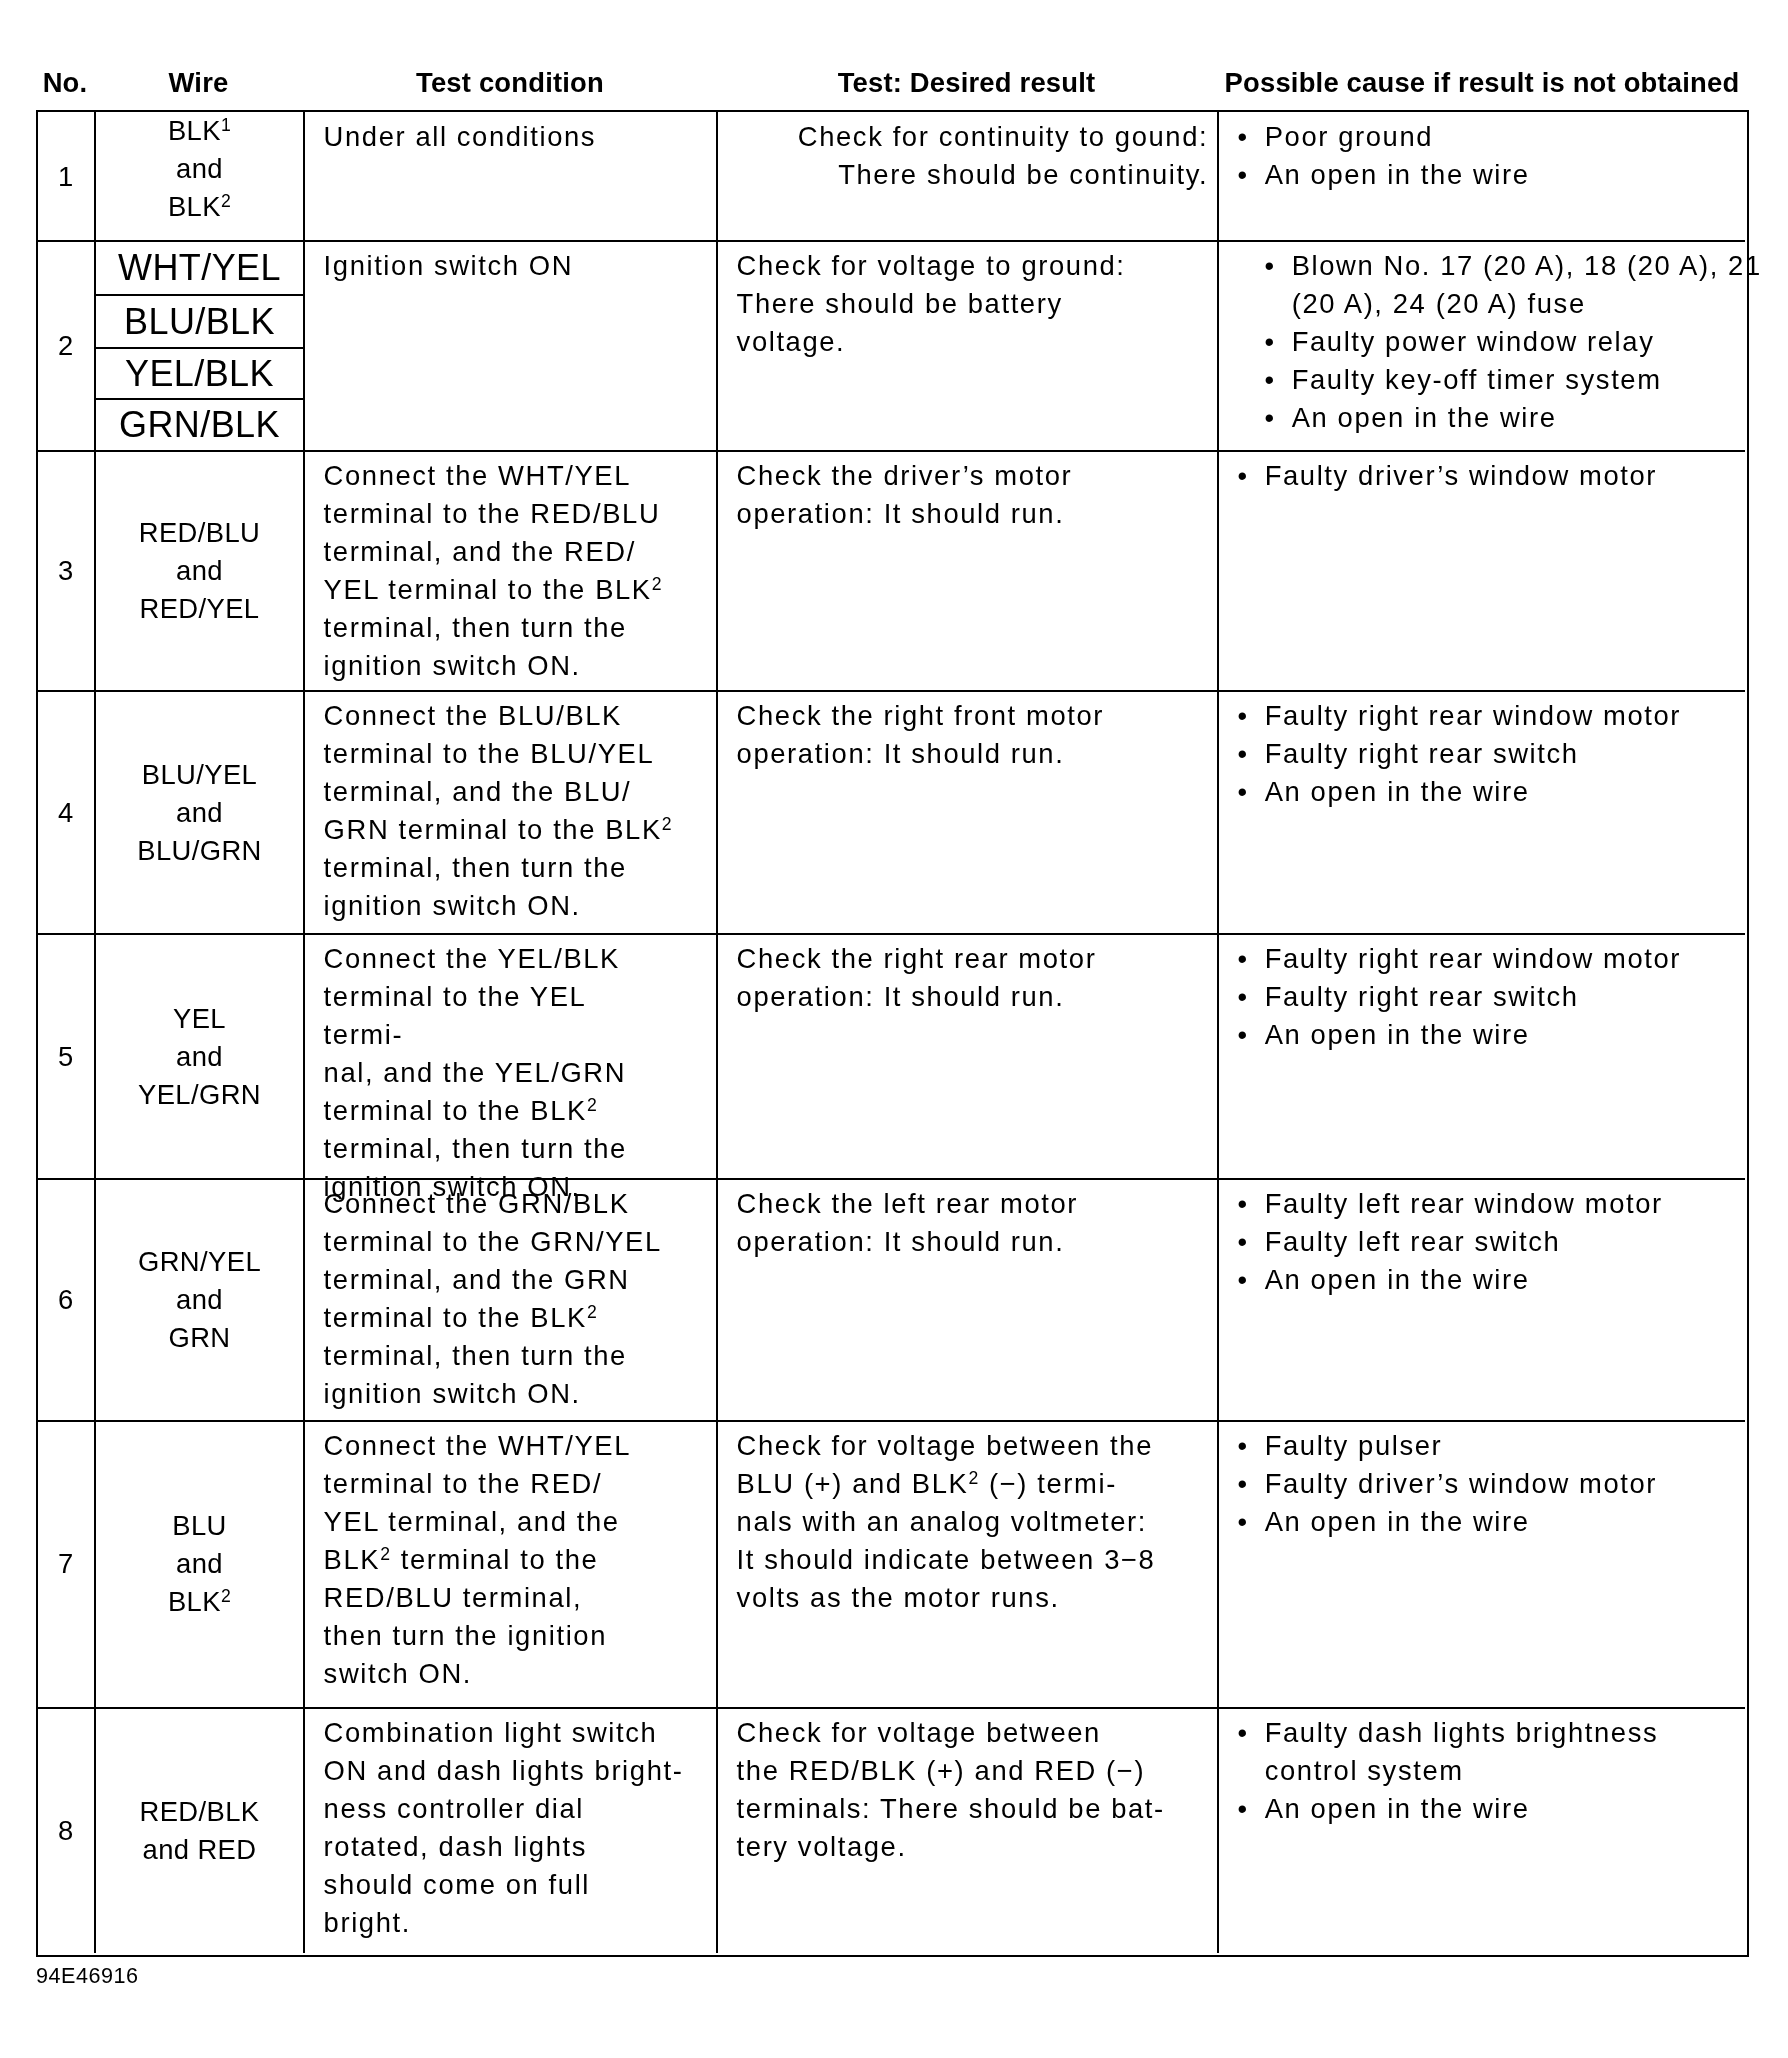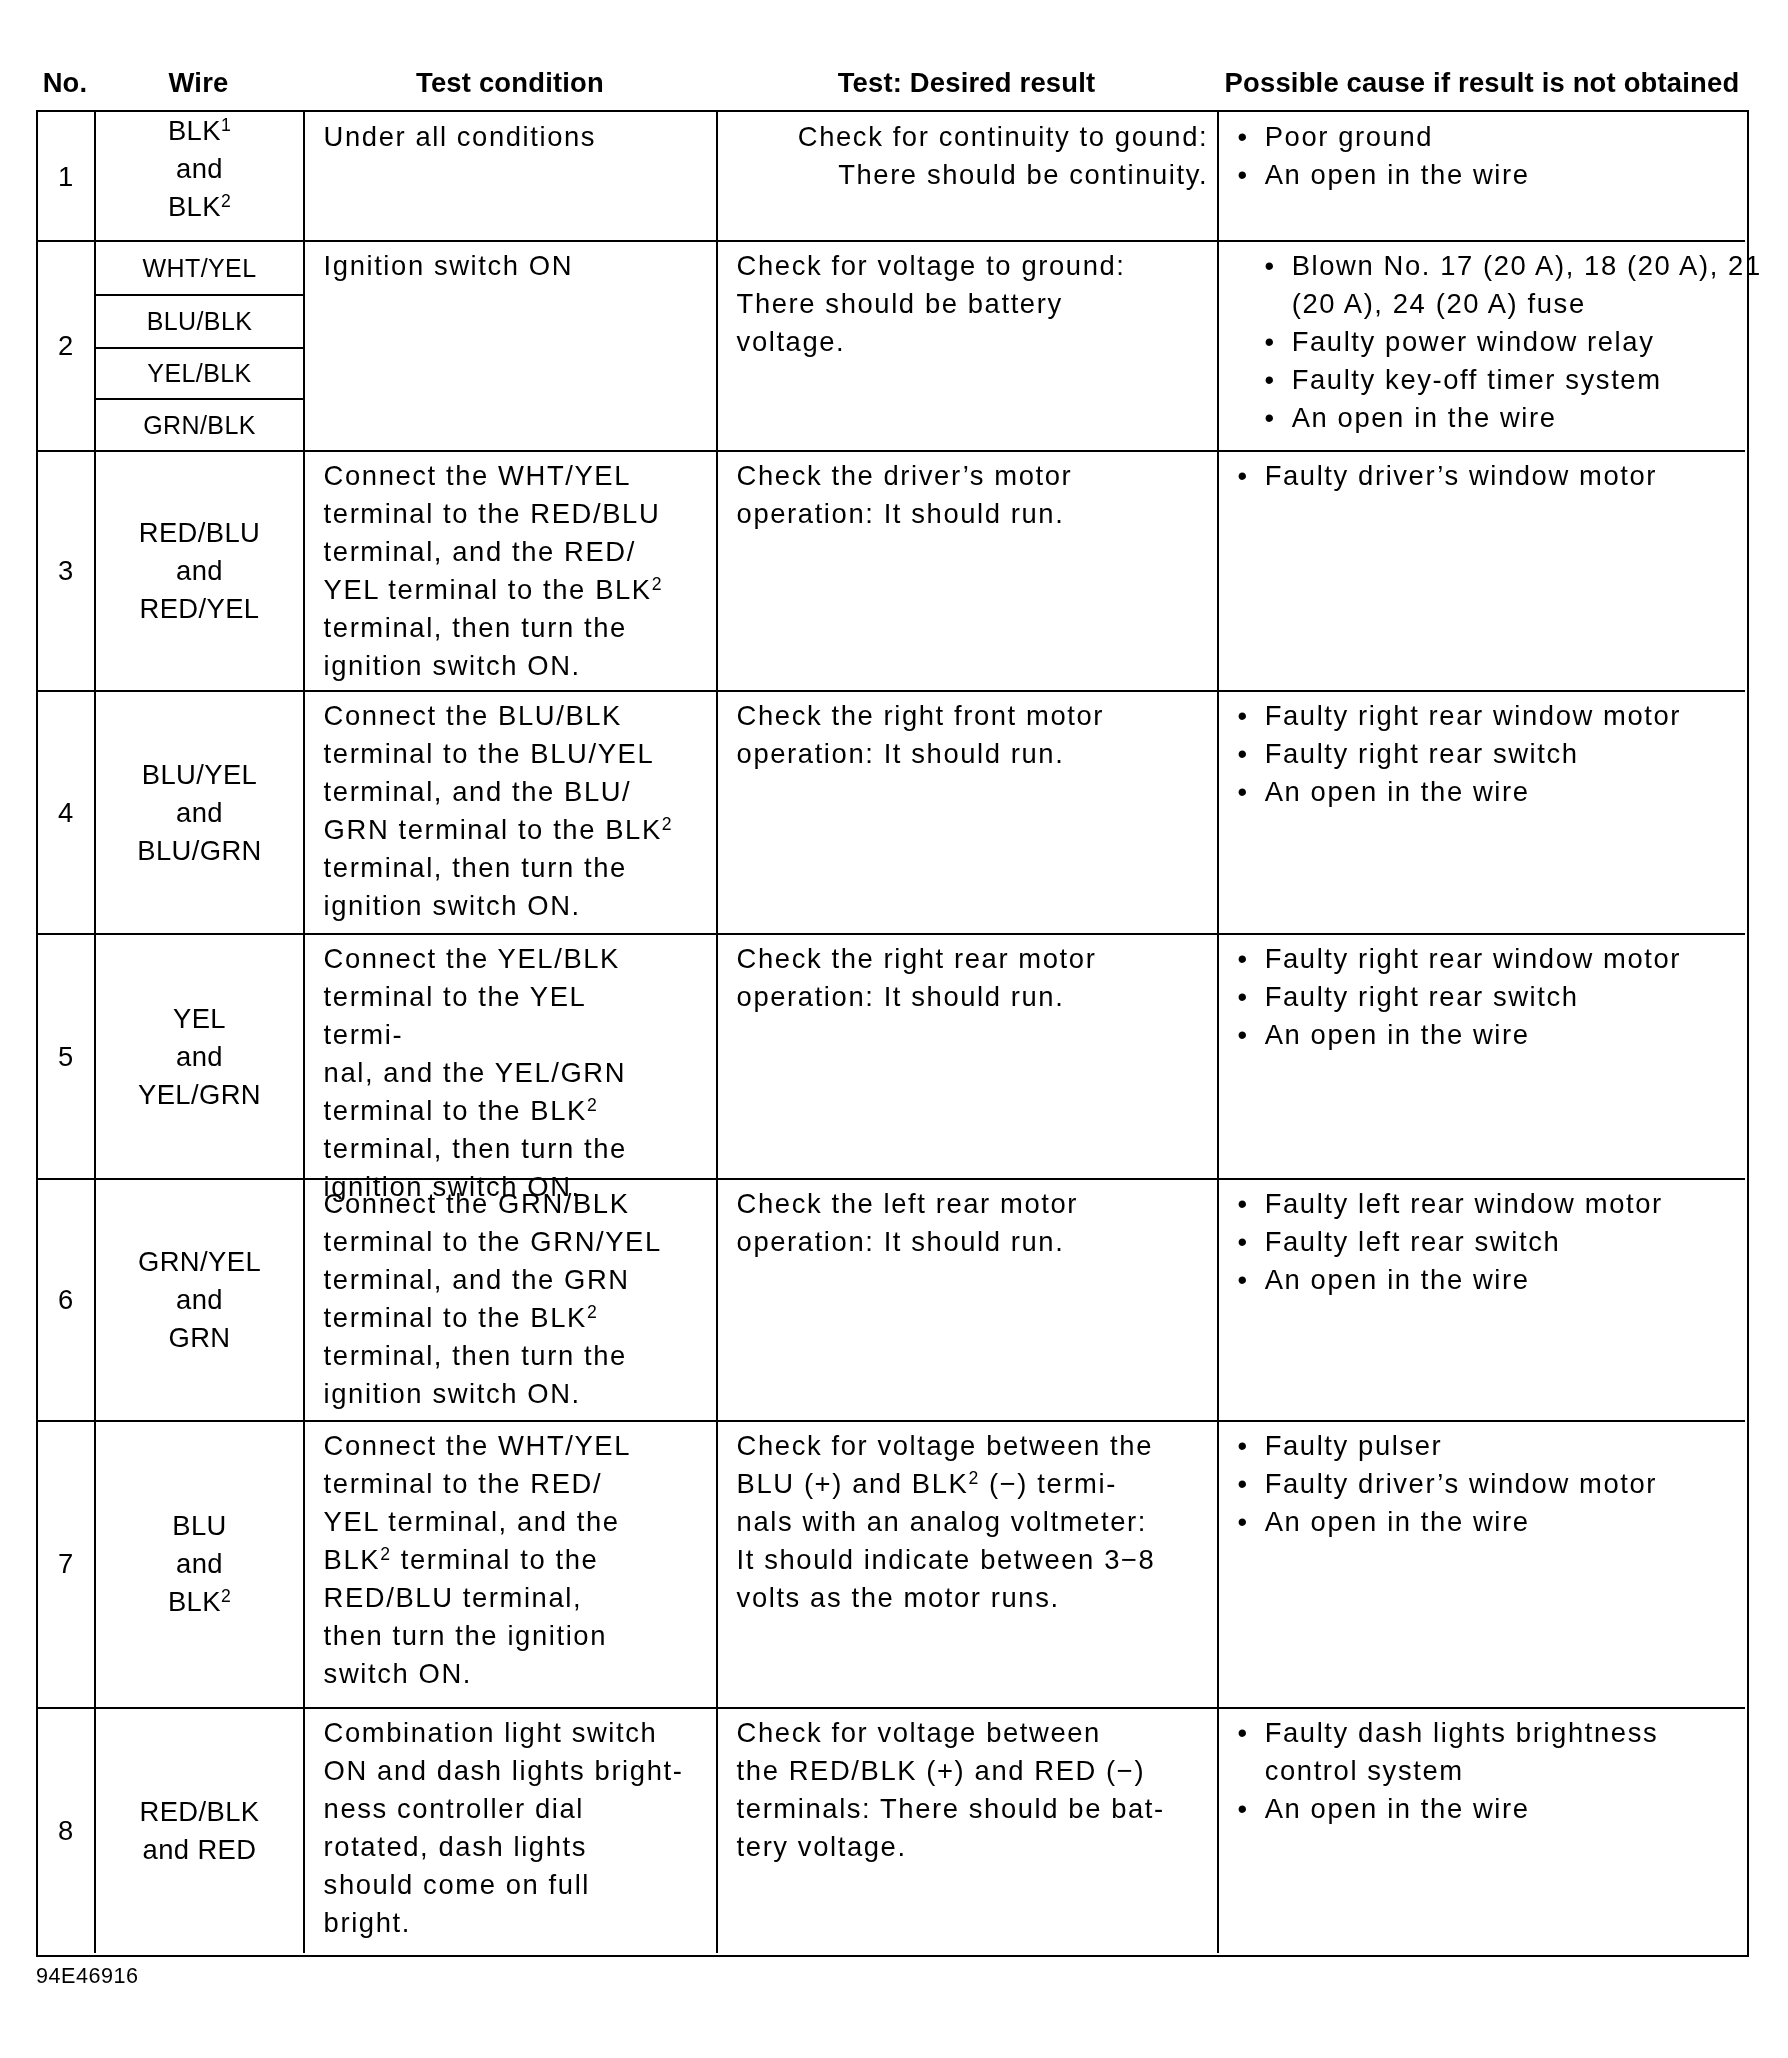--- a/index.html
+++ b/index.html
@@ -9,21 +9,21 @@
          letter-spacing: 0.2px; text-align: center; white-space: nowrap; }
   #table { position: absolute; left: 36px; top: 110px; width: 1713px; height: 1847px;
            border: 2.9px solid #000; box-sizing: border-box; }
   .hline { position: absolute; left: 0; height: 2px; background: #000; }
   .vline { position: absolute; width: 2px; background: #000; }
   .cell { position: absolute; box-sizing: border-box; font-size: 27.4px; line-height: 38px;
           letter-spacing: 1.6px; white-space: pre-line; }
   .num { text-align: center; display: flex; align-items: center; justify-content: center; }
   .wire { text-align: center; display: flex; align-items: center; justify-content: center;
           flex-direction: column; letter-spacing: 0.4px; }
-  .subwire { position: absolute; text-align: right; font-size: 25px; letter-spacing: 0.4px;
+  .subwire { position: absolute; text-align: right; font-size: 36px; letter-spacing: 0.4px;
              display: flex; align-items: center; justify-content: center; box-sizing: border-box; }
   .txt { padding: 5.9px 9.8px 0 19.6px; }
   .causes { padding: 5.9px 5.9px 0 15.7px; }
   .causes ul { list-style: none; margin: 0; padding: 0; }
   .causes li { position: relative; padding-left: 31px; }
   .causes li::before { content: "•"; position: absolute; left: 3.9px; top: 0; font-size: 27.4px; }
   sup { font-size: 17.6px; vertical-align: 8.8px; line-height: 0; }
   #footer { position: absolute; left: 36px; top: 1963px; font-size: 21.6px; letter-spacing: 0.5px; }
 </style>
 </head>

